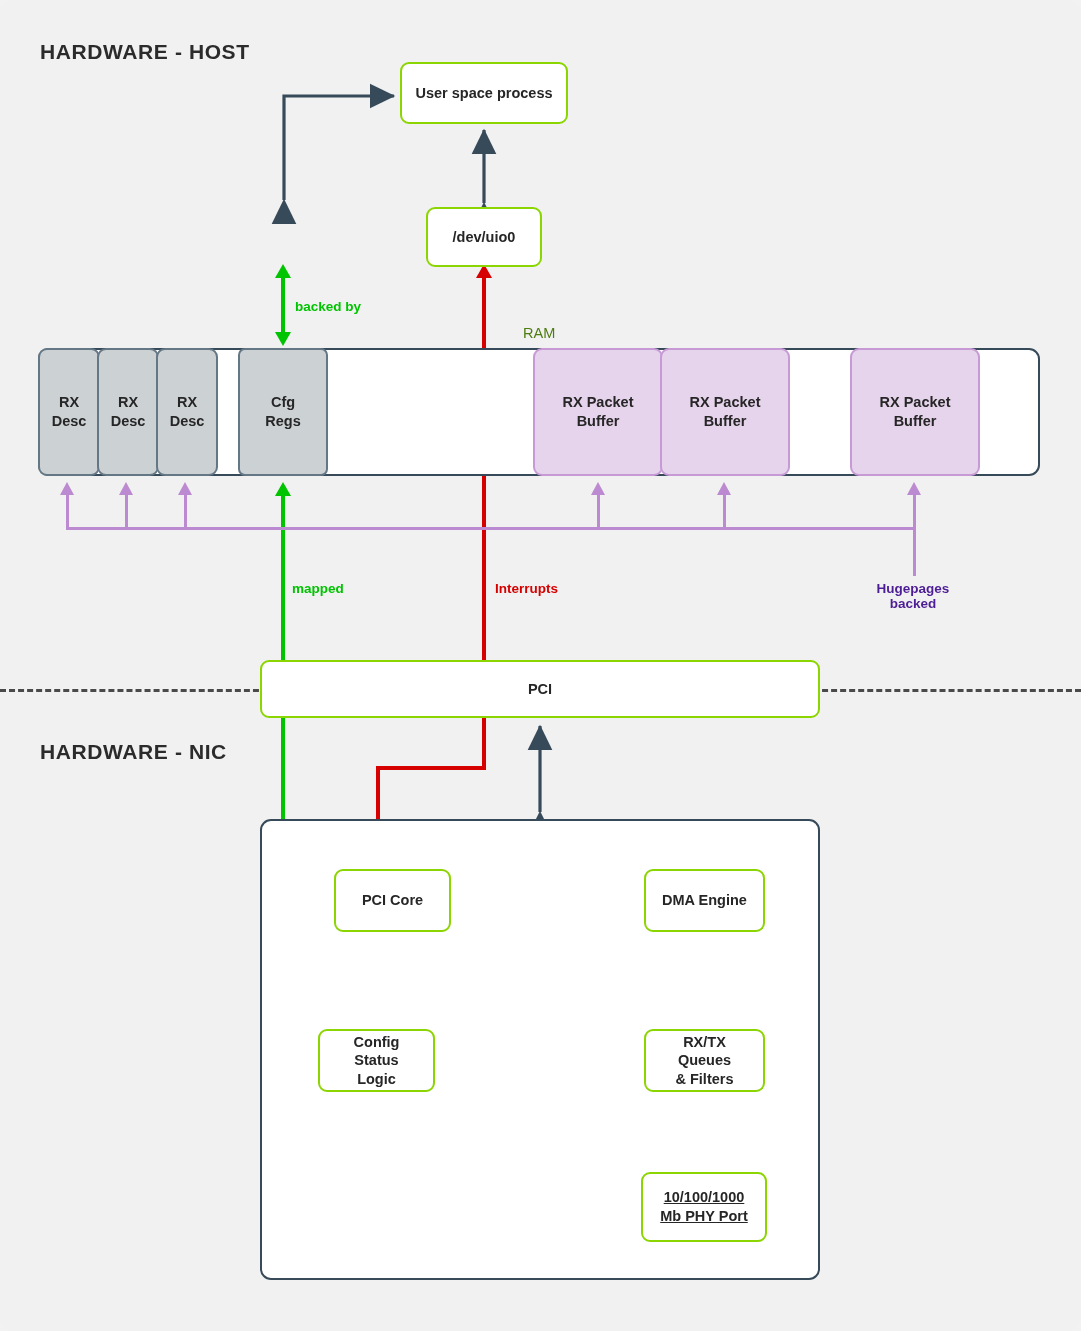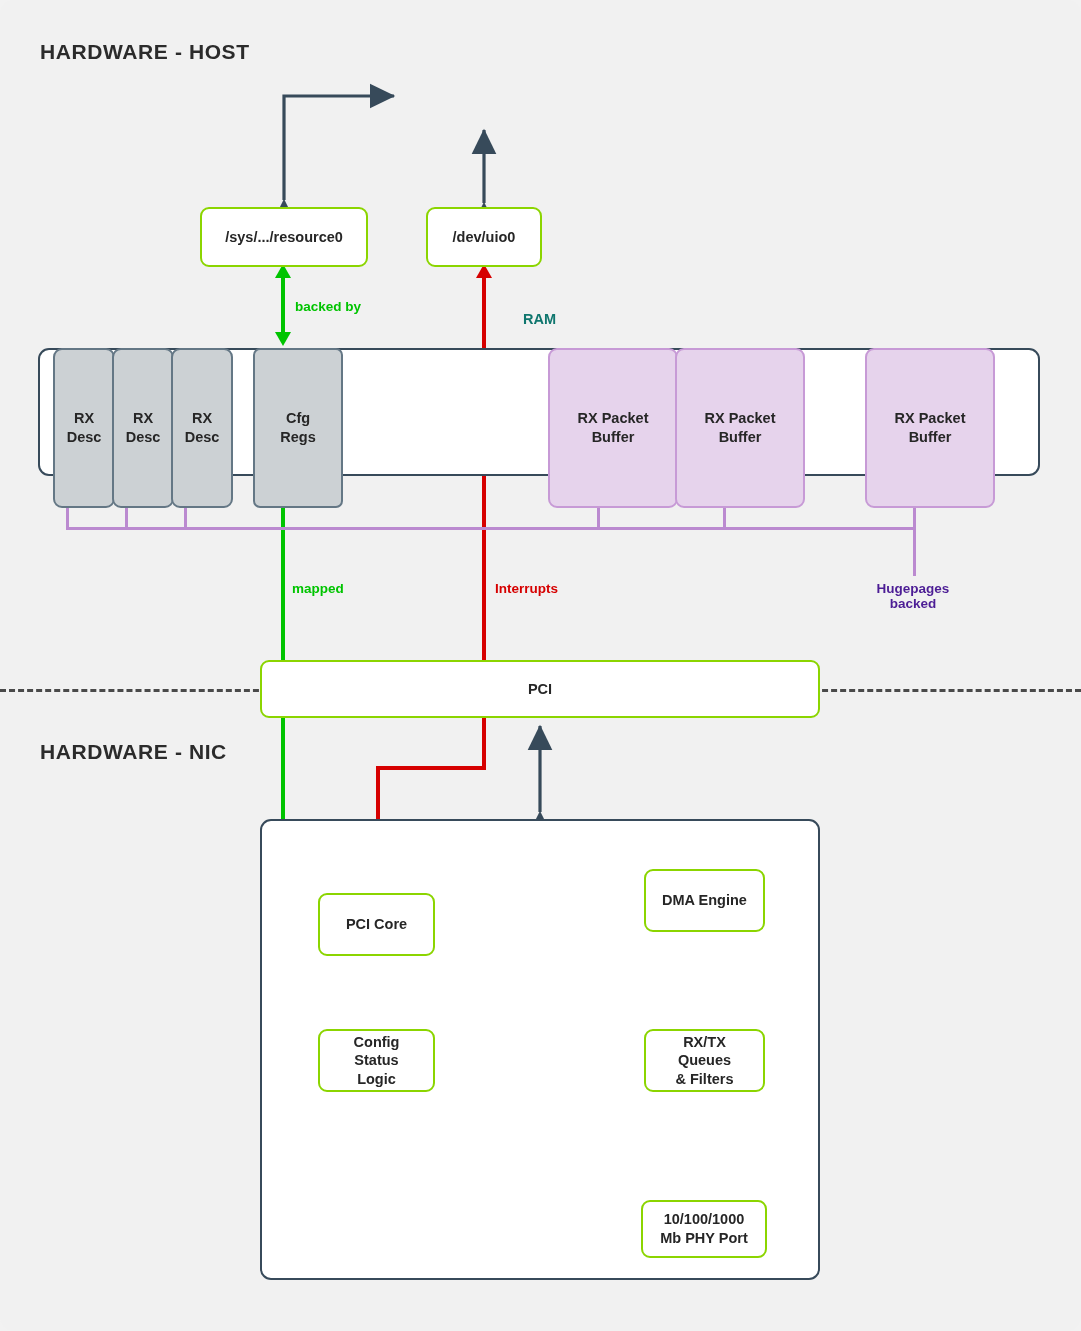--- a/index.html
+++ b/index.html
@@ -68,37 +68,37 @@
   #ram-bar{
     position:absolute;
     left:38px; top:348px; width:1002px; height:128px;
     background:#ffffff;
     border:2px solid #374a5a;
     border-radius:11px;
     box-sizing:border-box;
   }
   #ram-label{
     position:absolute;
-    left:523px; top:311px;
-    font-size:14.5px; font-weight:bold; color:#0f766e;
+    left:523px; top:325px;
+    font-size:14.5px; font-weight:normal; color:#4d7c0f;
   }
   .memcell{
     position:absolute;
     box-sizing:border-box;
     border-radius:9px;
     display:flex;
     align-items:center;
     justify-content:center;
     text-align:center;
     font-size:14.5px;
     font-weight:bold;
     color:#262626;
     line-height:1.3;
     white-space:pre-line;
-    top:348px; height:160px;margin-left:15px;
+    top:348px; height:128px;
   }
   .memcell.grey{ background:#ccd1d4; border:2px solid #647785; }
   .memcell.purple{ background:#e6d3ec; border:2px solid #c79ad6; }
 
   
   .ln{ position:absolute; background:#374a5a; }
   .ln.green{ background:#00c400; }
   .ln.red{ background:#d60000; }
   .ln.purple{ background:#bb8ad0; }
   .ln.greenv{ width:4px; background:#00c400; }
@@ -191,21 +191,21 @@
   <div class="ln purplev" style="left:597px; top:494px; height:34px;"></div>
   <div class="arw p-up" style="left:591px; top:482px;"></div>
   <div class="ln purplev" style="left:723px; top:494px; height:34px;"></div>
   <div class="arw p-up" style="left:717px; top:482px;"></div>
 
   <div class="ln purplev" style="left:913px; top:494px; height:82px;"></div>
   <div class="arw p-up" style="left:907px; top:482px;"></div>
   <div class="edgelabel lbl-purple" style="left:853px; top:581px; width:120px;">Hugepages
 backed</div>
 
-  <div class="node" style="left:200px; top:207px; width:168px; height:60px;">/sys/.../resource0</div>
+  <div class="node" style="left:400px; top:62px; width:168px; height:62px;">User space process</div>
   <div class="node" style="left:426px; top:207px; width:116px; height:60px;">/dev/uio0</div>
 
   <div id="ram-bar"></div>
   <div id="ram-label">RAM</div>
 
   <div class="memcell grey" style="left:38px;  width:62px;">RX
 Desc</div>
   <div class="memcell grey" style="left:97px;  width:62px;">RX
 Desc</div>
   <div class="memcell grey" style="left:156px; width:62px;">RX
@@ -216,24 +216,24 @@
 Buffer</div>
   <div class="memcell purple" style="left:660px; width:130px;">RX Packet
 Buffer</div>
   <div class="memcell purple" style="left:850px; width:130px;">RX Packet
 Buffer</div>
 
   <div class="node" style="left:260px; top:660px; width:560px; height:58px;">PCI</div>
 
   <div class="nodeplain" style="left:260px; top:819px; width:560px; height:461px;"></div>
 
-  <div class="node" style="left:318px; top:869px; width:117px; height:63px;margin-top:24px;">PCI Core</div>
+  <div class="node" style="left:334px; top:869px; width:117px; height:63px;">PCI Core</div>
   <div class="node" style="left:318px; top:1029px; width:117px; height:63px;">Config
 Status
 Logic</div>
   <div class="node" style="left:644px; top:869px; width:121px; height:63px;">DMA Engine</div>
   <div class="node" style="left:644px; top:1029px; width:121px; height:63px;">RX/TX
 Queues
 &amp; Filters</div>
-  <div class="node" style="left:641px; top:1200px; width:126px; height:58px;">10/100/1000
+  <div class="node" style="left:641px; top:1172px; width:126px; height:70px;text-decoration:underline;">10/100/1000
 Mb PHY Port</div>
 
 </div>
 
 </body></html>

